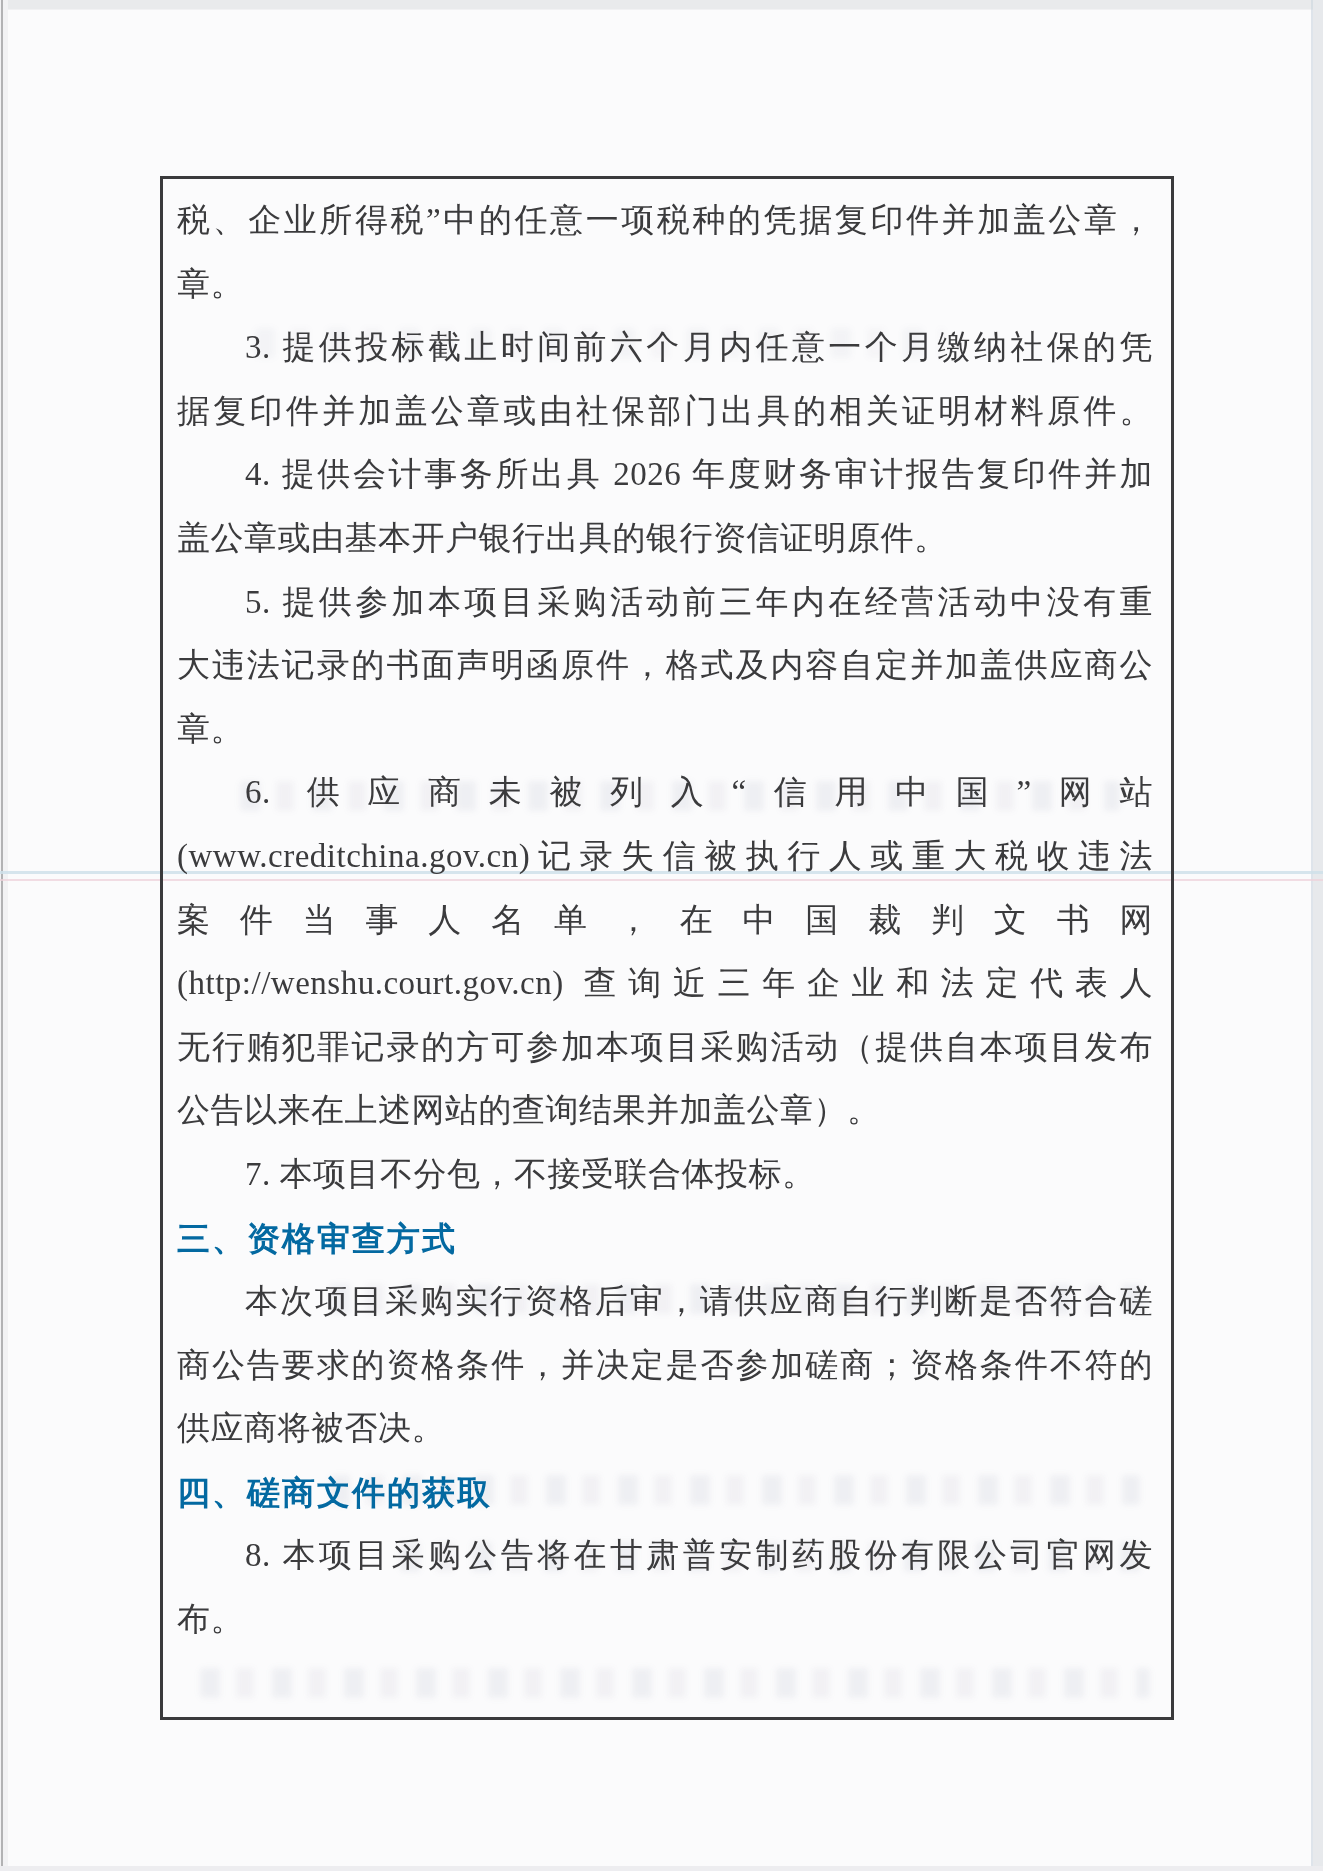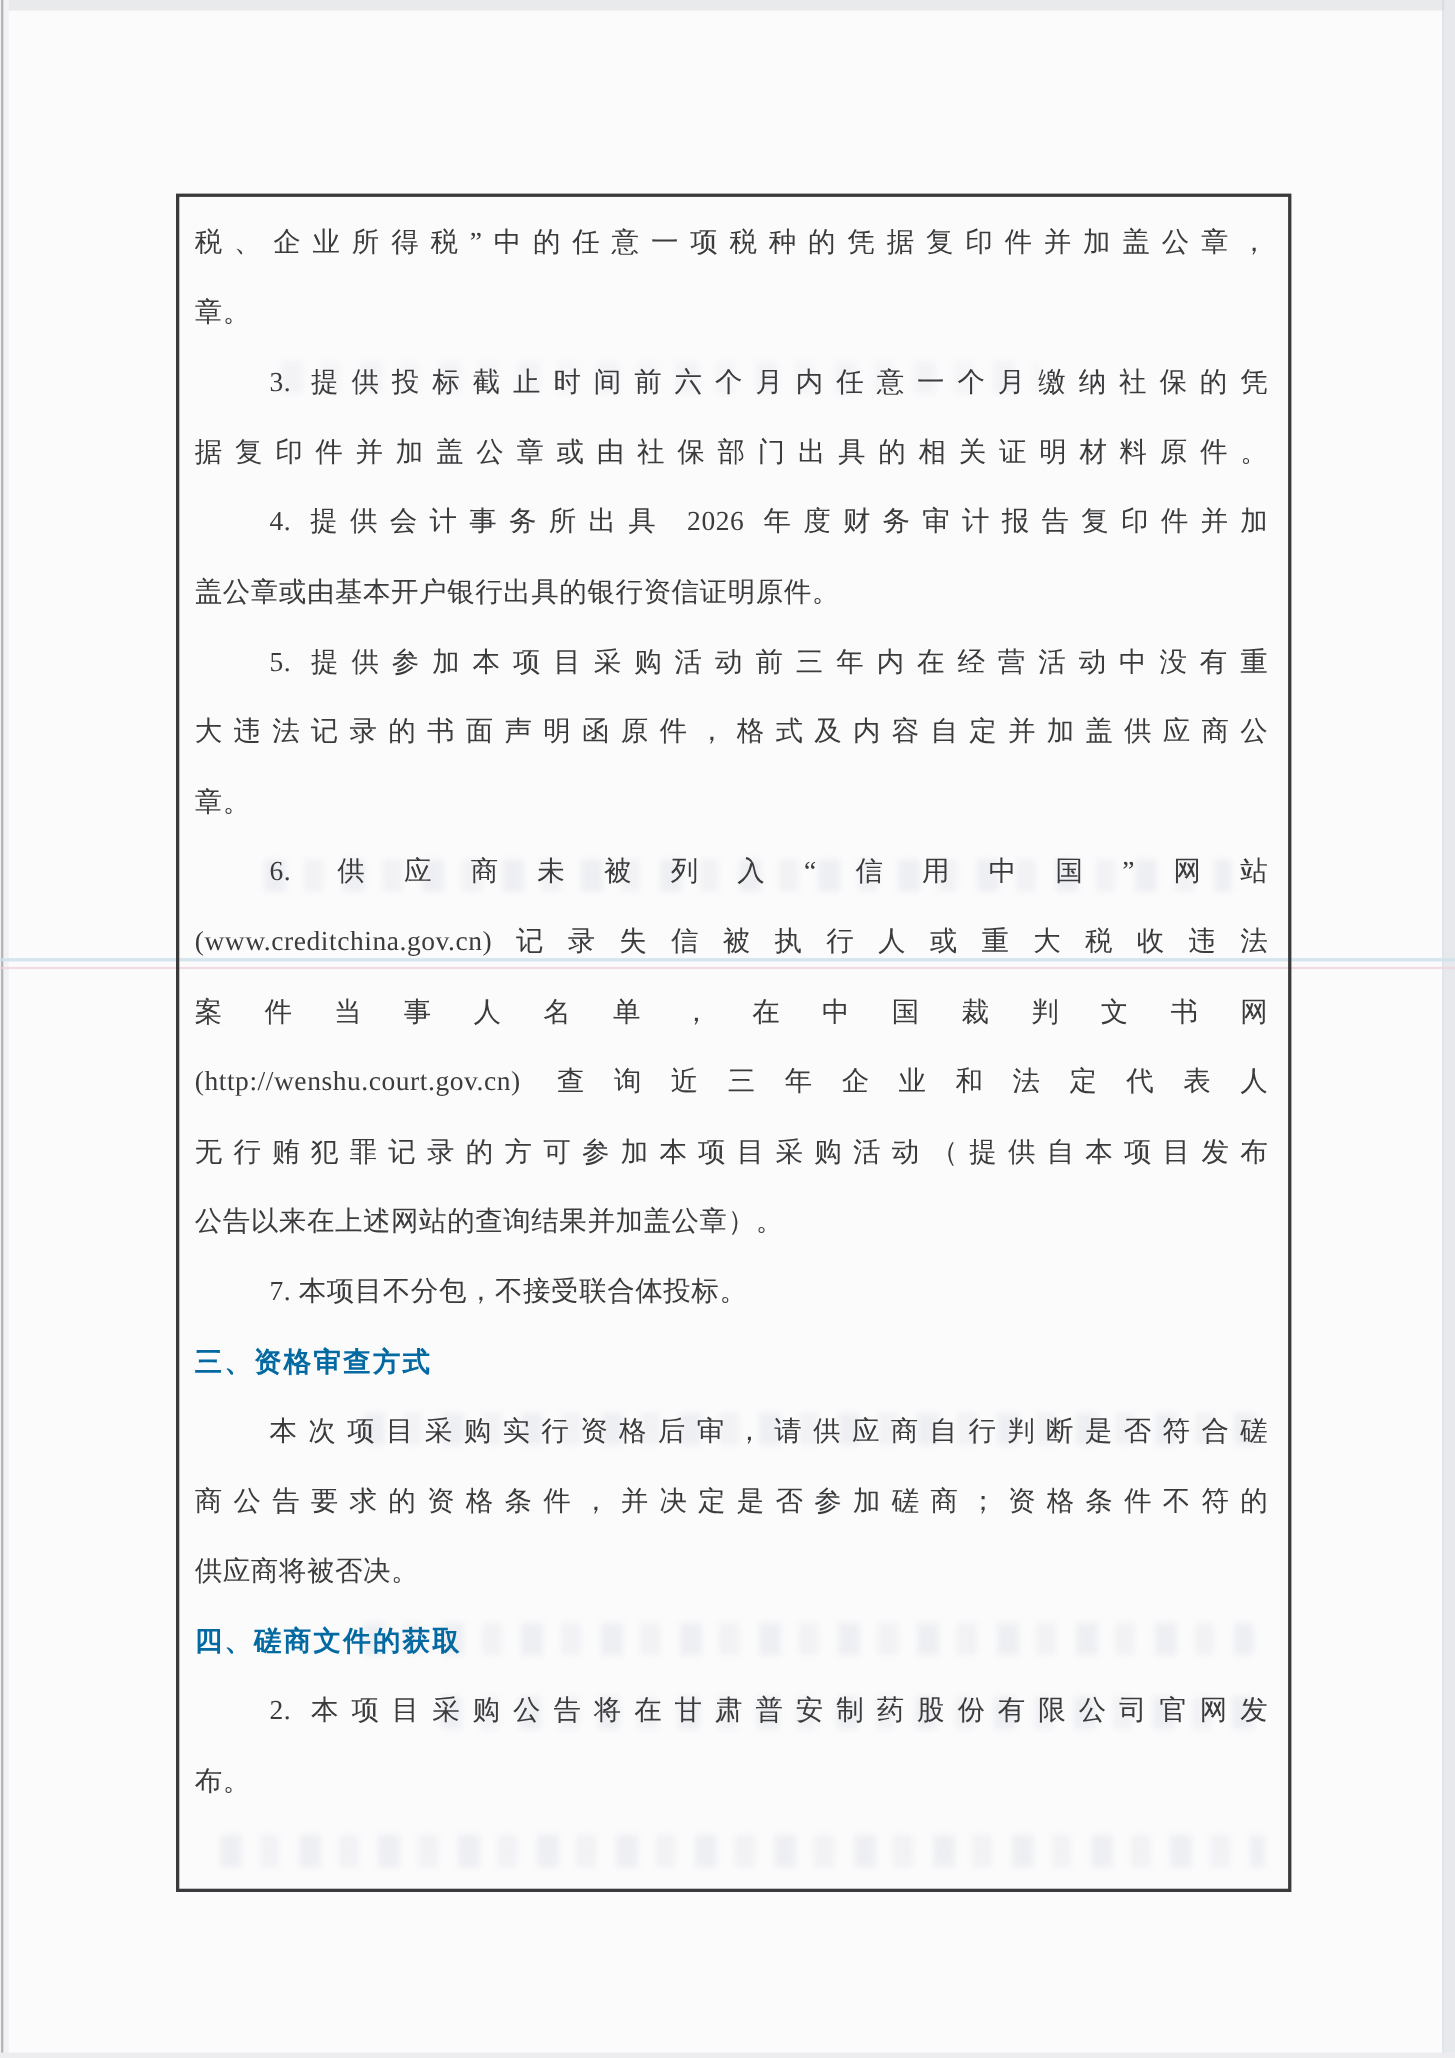--- a/index.html
+++ b/index.html
@@ -33,21 +33,21 @@
     filter:blur(3px);opacity:.55;border-radius:4px;
   }
 
   
   .border-box{
     position:absolute;left:160px;top:176px;width:1014px;height:1544px;
     border:3px solid #3a3a3c;box-sizing:border-box;
     padding:10px 18px 0 14px;z-index:2;background:transparent;
   }
   .line{
-    font-size:25px;line-height:63.6px;color:#3b3b3d;
+    font-size:33px;line-height:63.6px;color:#3b3b3d;
     letter-spacing:.5px;white-space:nowrap;
   }
   .justify, .indent-justify{
     white-space:normal;
     text-align:justify;text-align-last:justify;text-justify:distribute;
   }
   .indent, .indent-justify{text-indent:68px;}
   .heading{
     font-family:"Liberation Sans","DejaVu Sans",sans-serif;
     font-weight:700;letter-spacing:2px;color:#0369a1;
@@ -84,21 +84,21 @@
         <div class="line justify">案件当事人名单，在中国裁判文书网</div>
         <div class="line justify">(http://wenshu.court.gov.cn) 查询近三年企业和法定代表人</div>
         <div class="line justify">无行贿犯罪记录的方可参加本项目采购活动（提供自本项目发布</div>
         <div class="line plain">公告以来在上述网站的查询结果并加盖公章）。</div>
         <div class="line indent">7. 本项目不分包，不接受联合体投标。</div>
         <div class="line heading">三、资格审查方式</div>
         <div class="line indent-justify">本次项目采购实行资格后审，请供应商自行判断是否符合磋</div>
         <div class="line justify">商公告要求的资格条件，并决定是否参加磋商；资格条件不符的</div>
         <div class="line plain">供应商将被否决。</div>
         <div class="line heading">四、磋商文件的获取</div>
-        <div class="line indent-justify">2. 本项目采购公告将在甘肃普安制药股份有限公司官网发</div>
+        <div class="line indent-justify">8. 本项目采购公告将在甘肃普安制药股份有限公司官网发</div>
         <div class="line plain">布。</div>
       </div>
   </div>
 
   <div class="edge-top"></div>
   <div class="edge-left"></div>
   <div class="edge-left-line"></div>
   <div class="edge-right"></div>
   <div class="edge-right-line"></div>
   <div class="edge-bottom"></div>

